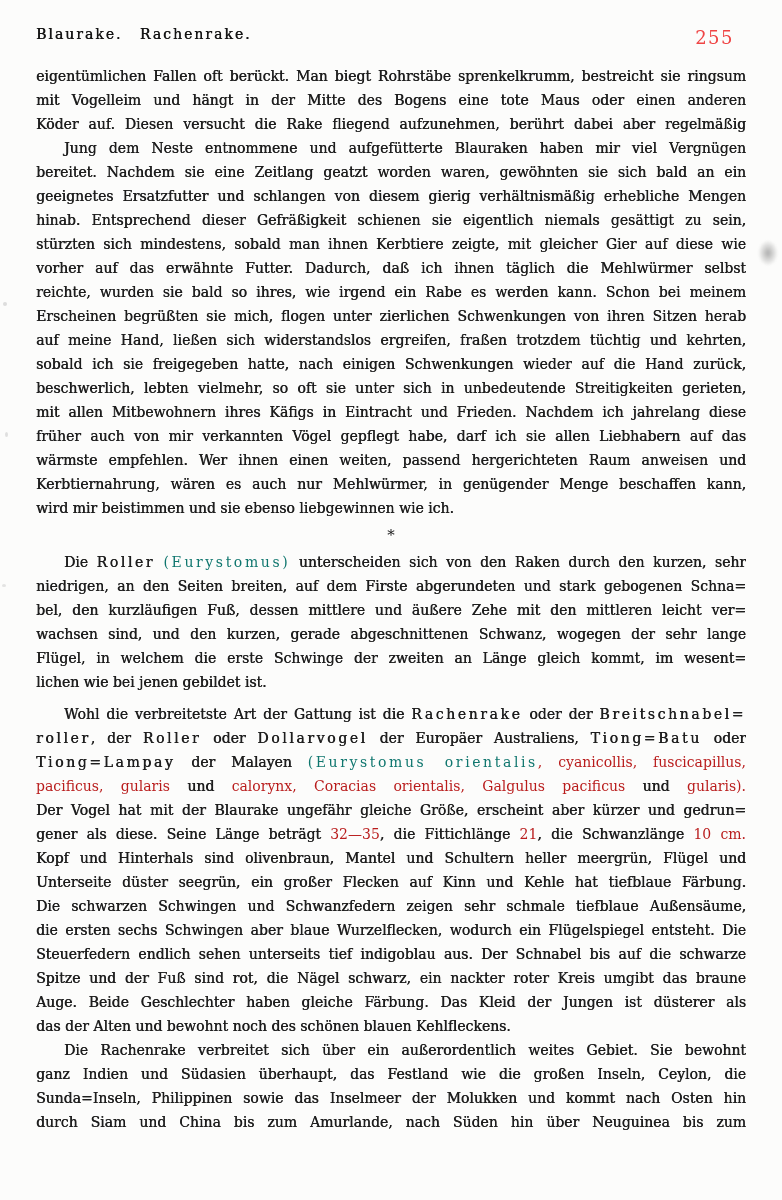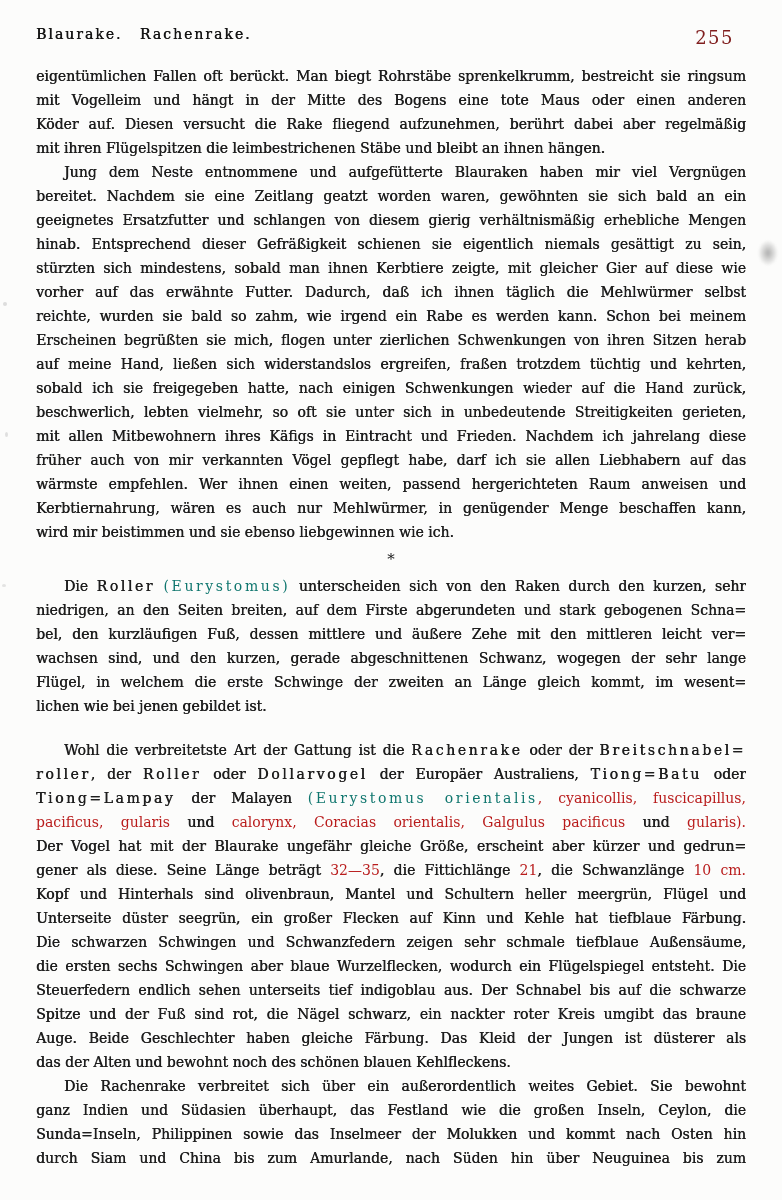--- a/index.html
+++ b/index.html
@@ -10,24 +10,24 @@
     color:#1e1e1e;
   }
   .content { position:absolute; left:36px; right:36px; top:26px; }
   .pagehead { position:relative; height:26px; margin-bottom:12px; }
   .head-title {
     text-align:left; font-size:14px; letter-spacing:2px; word-spacing:11px;
     color:#151515; text-shadow:0.4px 0 0 currentColor;
   }
   .page-num {
     position:absolute; right:12px; top:1px; font-size:18px;
-    letter-spacing:1.5px; color:#7f1d1d;
+    letter-spacing:1.5px; color:#ef4444;
   }
   .para { margin:0; }
-  .para.gap { margin-top:20px; }
+  .para.gap { margin-top:8px; }
   .line {
     font-size:14px; line-height:24px;
     text-align:justify; text-align-last:justify;
     text-shadow:0.38px 0 0 currentColor;
     white-space:normal; overflow:hidden;
   }
   .line.endl { text-align-last:left; }
   .para.indent .line.first { text-indent:28px; }
   .g  { letter-spacing:2.6px; }                    
   .a  { text-shadow:none; color:#b91c1c; }         
@@ -54,30 +54,29 @@
   <div class="content">
     <header class="pagehead">
       <div class="head-title">Blaurake. Rachenrake.</div>
       <div class="page-num">255</div>
     </header>
     <main>
         <div class="para">
           <div class="line first"><span>eigentümlichen Fallen oft berückt. Man biegt Rohrstäbe sprenkelkrumm, bestreicht sie ringsum</span></div>
           <div class="line"><span>mit Vogelleim und hängt in der Mitte des Bogens eine tote Maus oder einen anderen</span></div>
           <div class="line"><span>Köder auf. Diesen versucht die Rake fliegend aufzunehmen, berührt dabei aber regelmäßig</span></div>
-          <div class="line endl"><span>mit ihren Flügelspitzen die leimbestrichenen Stäbe und bleibt an ihnen hängen.</span></div>
         </div>
         <div class="para indent">
           <div class="line first"><span>Jung dem Neste entnommene und aufgefütterte Blauraken haben mir viel Vergnügen</span></div>
           <div class="line"><span>bereitet. Nachdem sie eine Zeitlang geatzt worden waren, gewöhnten sie sich bald an ein</span></div>
           <div class="line"><span>geeignetes Ersatzfutter und schlangen von diesem gierig verhältnismäßig erhebliche Mengen</span></div>
           <div class="line"><span>hinab. Entsprechend dieser Gefräßigkeit schienen sie eigentlich niemals gesättigt zu sein,</span></div>
           <div class="line"><span>stürzten sich mindestens, sobald man ihnen Kerbtiere zeigte, mit gleicher Gier auf diese wie</span></div>
           <div class="line"><span>vorher auf das erwähnte Futter. Dadurch, daß ich ihnen täglich die Mehlwürmer selbst</span></div>
-          <div class="line"><span>reichte, wurden sie bald so zahm, wie irgend ein Rabe es werden kann. Schon bei meinem</span></div>
+          <div class="line"><span>reichte, wurden sie bald so ihres, wie irgend ein Rabe es werden kann. Schon bei meinem</span></div>
           <div class="line"><span>Erscheinen begrüßten sie mich, flogen unter zierlichen Schwenkungen von ihren Sitzen herab</span></div>
           <div class="line"><span>auf meine Hand, ließen sich widerstandslos ergreifen, fraßen trotzdem tüchtig und kehrten,</span></div>
           <div class="line"><span>sobald ich sie freigegeben hatte, nach einigen Schwenkungen wieder auf die Hand zurück,</span></div>
           <div class="line"><span>beschwerlich, lebten vielmehr, so oft sie unter sich in unbedeutende Streitigkeiten gerieten,</span></div>
           <div class="line"><span>mit allen Mitbewohnern ihres Käfigs in Eintracht und Frieden. Nachdem ich jahrelang diese</span></div>
           <div class="line"><span>früher auch von mir verkannten Vögel gepflegt habe, darf ich sie allen Liebhabern auf das</span></div>
           <div class="line"><span>wärmste empfehlen. Wer ihnen einen weiten, passend hergerichteten Raum anweisen und</span></div>
           <div class="line"><span>Kerbtiernahrung, wären es auch nur Mehlwürmer, in genügender Menge beschaffen kann,</span></div>
           <div class="line endl"><span>wird mir beistimmen und sie ebenso liebgewinnen wie ich.</span></div>
         </div>

